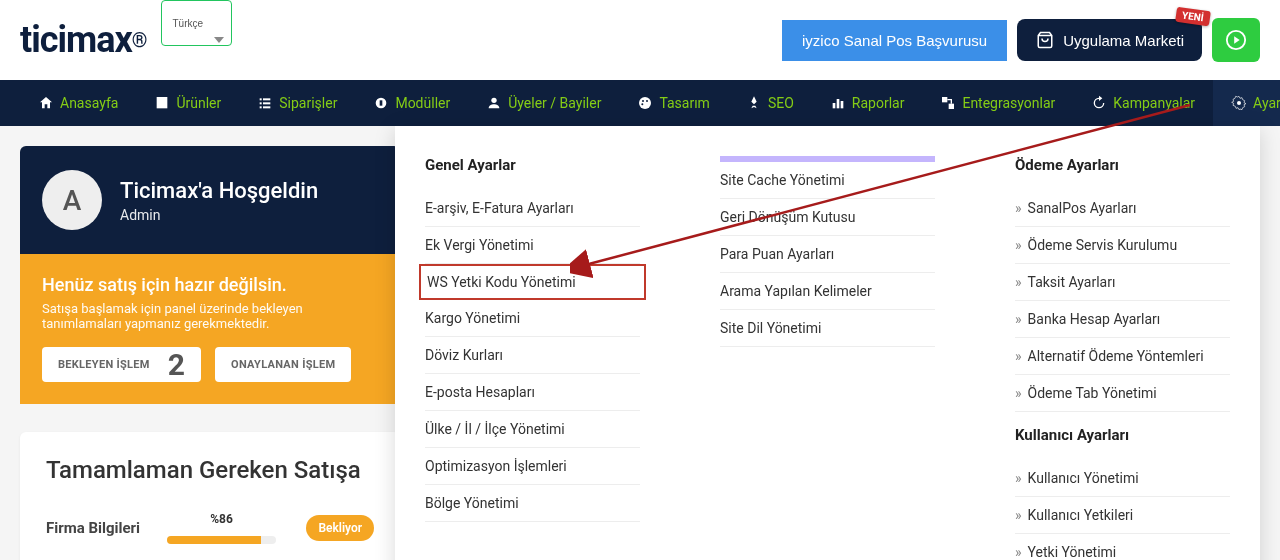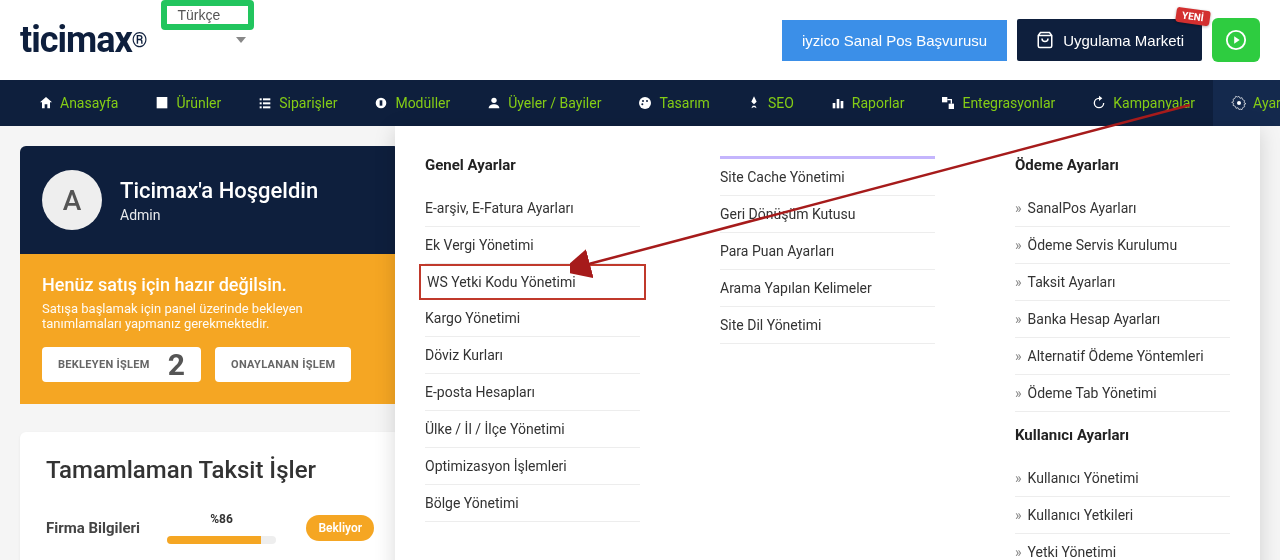--- a/index.html
+++ b/index.html
@@ -1,27 +1,27 @@
 <!DOCTYPE html>
 <html><head>
 <meta charset="utf-8">
 <style>
   * { box-sizing: border-box; margin: 0; padding: 0; }
   body { font-family: -apple-system, BlinkMacSystemFont, "Segoe UI", Roboto, Arial, sans-serif; background: #f5f5f5; width: 1280px; height: 560px; overflow: hidden; position: relative; }
 
   .topbar { height: 80px; background: #fff; display: flex; padding: 0 20px; gap: 15px; position: relative; }
   .logo { font-size: 36px; font-weight: 700; color: #0e1f3d; letter-spacing: -1px; display: flex; align-items: center; }
-  .lang-select { height: 30px; border: 6px solid #22c55e; border-radius: 4px; padding: 0 28px 0 10px; font-size: 14px; color: #555; appearance: none; background: #fff; position: relative; }
+  .lang-select { height: 46px; border: 1px solid #22c55e; border-radius: 4px; padding: 0 28px 0 10px; font-size: 10px; color: #555; appearance: none; background: #fff; position: relative; }
   .lang-wrap { position: relative; display: inline-block; }
   .lang-wrap::after { content: ""; position: absolute; right: 8px; top: 50%; width: 0; height: 0; border-left: 5px solid transparent; border-right: 5px solid transparent; border-top: 6px solid #888; transform: translateY(-50%); pointer-events: none; }
 
   .top-actions { margin-left: auto; display: flex; gap: 10px; align-items: center; }
   .btn-iyzico { background: #3b8fe8; color: #fff; border: none; border-radius: 0; padding: 12px 20px; font-size: 15px; font-weight: 500; cursor: pointer; }
   .btn-market-wrap { position: relative; }
-  .btn-market { background: #0e1f3d; color: #fff; border: none; border-radius: 2px; padding: 12px 18px; font-size: 15px; font-weight: 500; cursor: pointer; display: flex; align-items: center; gap: 8px; }
+  .btn-market { background: #0e1f3d; color: #fff; border: none; border-radius: 8px; padding: 12px 18px; font-size: 15px; font-weight: 500; cursor: pointer; display: flex; align-items: center; gap: 8px; }
   .badge-yeni { position: absolute; top: -10px; right: -8px; background: #d32f2f; color: #fff; font-size: 10px; font-weight: 700; padding: 2px 6px; border-radius: 3px; transform: rotate(8deg); box-shadow: 0 1px 3px rgba(0,0,0,.3); }
   .btn-green { background: #2ecc40; color: #fff; border: none; border-radius: 6px; width: 48px; height: 44px; font-size: 20px; cursor: pointer; display: flex; align-items: center; justify-content: center; }
 
   .nav { background: #0e1f3d; height: 46px; display: flex; align-items: stretch; padding: 0 20px; position: relative; }
   .nav-item { color: #84cc16; font-size: 14px; display: flex; align-items: center; gap: 6px; padding: 0 18px; cursor: pointer; white-space: nowrap; }
   .nav-item.active-hover { background-color: #14294d; }
   .nav-spacer { margin-left: auto; }
 
   .content { padding: 20px; display: flex; gap: 20px; }
   .welcome-panel { width: 380px; }
@@ -196,21 +196,21 @@
           <span class="stat-label">BEKLEYEN İŞLEM</span>
           <span class="stat-num">2</span>
         </div>
         <div class="stat-box">
           <span class="stat-label">ONAYLANAN İŞLEM</span>
         </div>
       </div>
     </div>
 
     <div class="tasks-card">
-      <div class="tasks-title">Tamamlaman Taksit İşler</div>
+      <div class="tasks-title">Tamamlaman Gereken Satışa</div>
       <div class="task-row">
         <div class="task-name">Firma Bilgileri</div>
         <div class="task-bar-wrap">
           <div class="task-pct">%86</div>
           <div class="task-bar">
               <div class="task-bar-fill" style="width:86%"></div>
             </div>
         </div>
         <span class="task-status">Bekliyor</span>
       </div>
@@ -225,21 +225,21 @@
     <a class="dd-link">Ek Vergi Yönetimi</a>
     <a class="dd-link dd-highlight">WS Yetki Kodu Yönetimi</a>
     <a class="dd-link">Kargo Yönetimi</a>
     <a class="dd-link">Döviz Kurları</a>
     <a class="dd-link">E-posta Hesapları</a>
     <a class="dd-link">Ülke / İl / İlçe Yönetimi</a>
     <a class="dd-link">Optimizasyon İşlemleri</a>
     <a class="dd-link">Bölge Yönetimi</a>
   </div>
   <div class="dd-col">
-    <a class="dd-link" style="border-top:3px solid #c4b5fd">Site Cache Yönetimi</a>
+    <a class="dd-link" style="border-top:6px solid #c4b5fd">Site Cache Yönetimi</a>
     <a class="dd-link">Geri Dönüşüm Kutusu</a>
     <a class="dd-link">Para Puan Ayarları</a>
     <a class="dd-link">Arama Yapılan Kelimeler</a>
     <a class="dd-link">Site Dil Yönetimi</a>
   </div>
   <div class="dd-col">
     <div class="dd-section-title">Ödeme Ayarları</div>
     <a class="dd-link chev">SanalPos Ayarları</a>
     <a class="dd-link chev">Ödeme Servis Kurulumu</a>
     <a class="dd-link chev">Taksit Ayarları</a>

